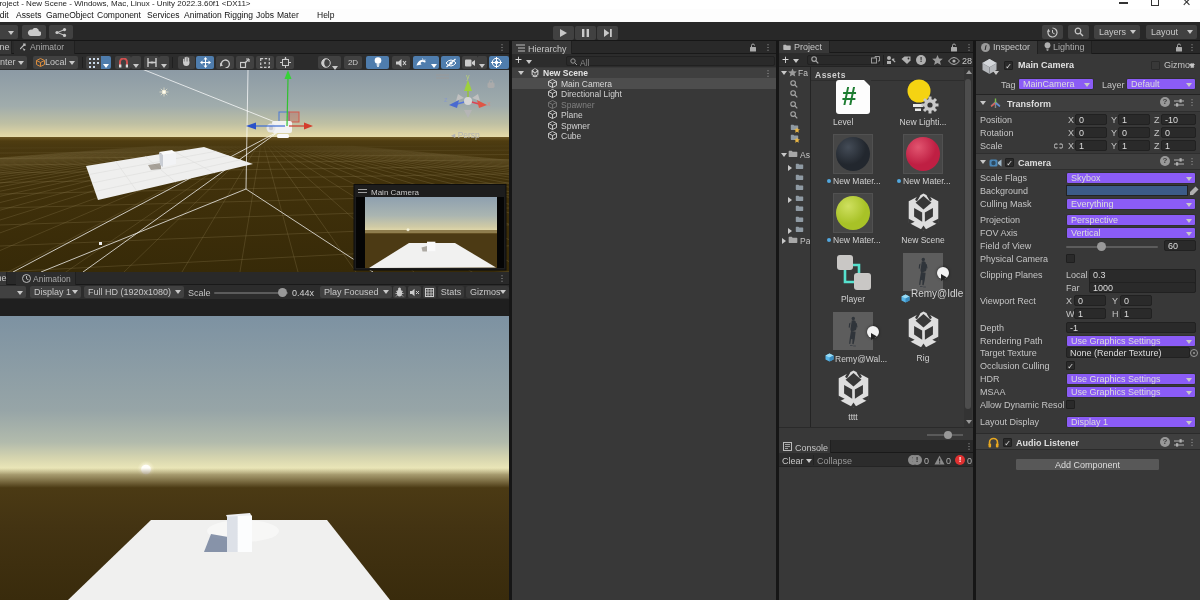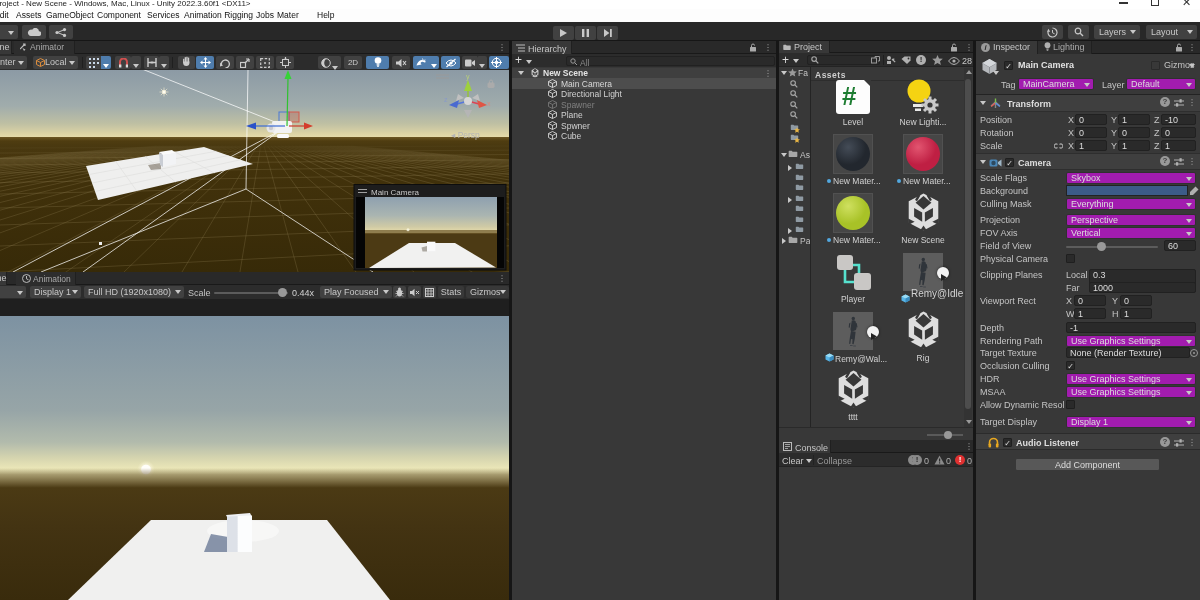--- a/index.html
+++ b/index.html
@@ -2,21 +2,21 @@
 <html><head><meta charset="utf-8"><style>
 *{margin:0;padding:0;box-sizing:border-box;font-family:"Liberation Sans",sans-serif}
 html,body{width:1200px;height:600px;overflow:hidden;background:#161616}
 .ab{position:absolute}
 .tabbar{background:#292929;border-bottom:1px solid #191919}
 .tab{position:absolute;top:0;height:13px;background:#383838;color:#c6c6c6;font-size:9px;line-height:13px;border-right:1px solid #202020}
 .tab.off{background:#2d2d2d;color:#a8a8a8}
 .btn{position:absolute;background:#414141;border-radius:2px;color:#c8c8c8;font-size:9px;line-height:14px;text-align:center}
 .btn.blue{background:#4f7dad;color:#eee}
 .fld{position:absolute;background:#2a2a2a;border:1px solid #212121;border-radius:2px;color:#dcdcdc;font-size:9px;line-height:10px;padding-left:3px}
-.dd{position:absolute;background:#a21caf;border:1px solid #303030;border-radius:2px;color:#dcdcdc;font-size:9px;line-height:11px;padding-left:4px;overflow:hidden}
+.dd{position:absolute;background:#8b5cf6;border:1px solid #303030;border-radius:2px;color:#dcdcdc;font-size:9px;line-height:11px;padding-left:4px;overflow:hidden}
 .dd:after{content:"";position:absolute;right:3px;top:4px;border-left:3px solid transparent;border-right:3px solid transparent;border-top:4px solid #c8c8c8}
 .lbl{position:absolute;color:#c4c4c4;font-size:9px;white-space:nowrap}
 .caret{display:inline-block;width:0;height:0;border-left:3px solid transparent;border-right:3px solid transparent;border-top:4px solid #c8c8c8;vertical-align:middle}
 .chk{position:absolute;width:9px;height:9px;background:#2a2a2a;border:1px solid #1f1f1f;border-radius:1px;color:#dfdfdf;font-size:8px;line-height:9px;text-align:center}
 </style></head>
 <body>
 
 <div class="ab" style="left:0;top:0;width:1200px;height:9px;background:#fff;overflow:hidden">
  <div class="ab" style="left:-5px;top:-1px;font-size:8px;color:#1d1d1d;white-space:nowrap">project - New Scene - Windows, Mac, Linux - Unity 2022.3.60f1 &lt;DX11&gt;</div>
  <div class="ab" style="left:1119px;top:2px;width:9px;height:1.5px;background:#333"></div>
@@ -625,21 +625,21 @@
       <path d="M0.3 1.5 a0.7 0.7 0 0 1 0.7-0.7 h2.6 l1 1 h4.4 a0.7 0.7 0 0 1 0.7 0.7 v4.3 a0.7 0.7 0 0 1 -0.7 0.7 h-8 a0.7 0.7 0 0 1 -0.7-0.7z" fill="#a8a8a8"></path>
     </svg>
     <div class="lbl" style="left:21px;top:194.5px;font-size:8.5px">Pa</div>
     <div class="ab" style="left:31px;top:26px;width:1px;height:360px;background:#242424"></div>
     <div class="lbl" style="left:36px;top:29px;color:#cfcfcf;font-weight:bold;letter-spacing:0.5px;font-size:8.5px">Assets</div>
     <div class="ab" style="left:32px;top:38.5px;width:154px;height:1px;background:#2d2d2d"></div>
     <div class="ab" style="left:57px;top:39px;width:34px;height:34px;background:#fdfdfd;border-radius:3px">
       <div class="ab" style="right:-1px;top:-1px;width:0;height:0;border-left:8px solid transparent;border-top:8px solid #383838"></div>
       <div class="ab" style="left:6px;top:1px;font-size:26px;font-weight:bold;color:#1e7d32;font-family:'Liberation Sans',sans-serif">#</div>
     </div>
-    <div class="lbl" style="left:54px;top:76px;width:40px;text-align:center;font-size:8.5px;color:#d2d2d2">Level</div>
+    <div class="lbl" style="left:54px;top:76px;width:40px;text-align:left;font-size:8.5px;color:#d2d2d2">Level</div>
     <svg width="38" height="38" viewBox="0 0 38 38" style="position:absolute;left:124px;top:38px">
       <circle cx="16" cy="12" r="11.5" fill="#f5d312"></circle>
       <path d="M10 25 h10 v3 h-10z M12 29.5 h6 v2.5 h-6z" fill="#e8e8e8"></path>
       <g fill="#c9c9c9">
         <circle cx="27" cy="26" r="6"></circle>
         <g stroke="#c9c9c9" stroke-width="3">
           <line x1="27" y1="17.5" x2="27" y2="34.5"></line>
           <line x1="18.5" y1="26" x2="35.5" y2="26"></line>
           <line x1="21" y1="20" x2="33" y2="32"></line>
           <line x1="33" y1="20" x2="21" y2="32"></line>
@@ -910,21 +910,21 @@
       <div class="ab" style="left:2px;top:2px;width:2px;height:2px;border-radius:50%;background:#999"></div>
     </div>
     <div class="lbl" style="left:4px;top:320px">Occlusion Culling</div>
     <div class="chk" style="left:90px;top:319.5px">✓</div>
     <div class="lbl" style="left:4px;top:333px">HDR</div>
     <div class="dd" style="left:90px;top:332px;width:130px;height:12px">Use Graphics Settings</div>
     <div class="lbl" style="left:4px;top:346px">MSAA</div>
     <div class="dd" style="left:90px;top:345px;width:130px;height:12px">Use Graphics Settings</div>
     <div class="lbl" style="left:4px;top:359px">Allow Dynamic Resol</div>
     <div class="chk" style="left:90px;top:358.5px"></div>
-    <div class="lbl" style="left:4px;top:376px">Target Display</div>
+    <div class="lbl" style="left:4px;top:376px">Layout Display</div>
     <div class="dd" style="left:90px;top:375px;width:130px;height:12px">Display 1</div>
     <div class="ab" style="left:0;top:392px;width:224px;height:17px;background:#3f3f3f;border-top:1px solid #2b2b2b;border-bottom:1px solid #2b2b2b">
       <svg width="11" height="11" viewBox="0 0 11 11" style="position:absolute;left:12px;top:3px">
         <path d="M1.5 8 V5.5 a4 4 0 0 1 8 0 V8" fill="none" stroke="#e8a820" stroke-width="1.6"></path>
         <rect x="0.5" y="6.5" width="2.6" height="4" rx="1" fill="#e8a820"></rect>
         <rect x="7.9" y="6.5" width="2.6" height="4" rx="1" fill="#e8a820"></rect>
       </svg>
       <div class="chk" style="left:27px;top:3.5px">✓</div>
       <div class="lbl" style="left:40px;top:3.5px;color:#dedede;font-weight:bold">Audio Listener</div>
       <div class="ab" style="left:184px;top:3px;width:10px;height:10px;border-radius:50%;background:#999;color:#3f3f3f;font-size:8px;font-weight:bold;text-align:center;line-height:10px">?</div>

